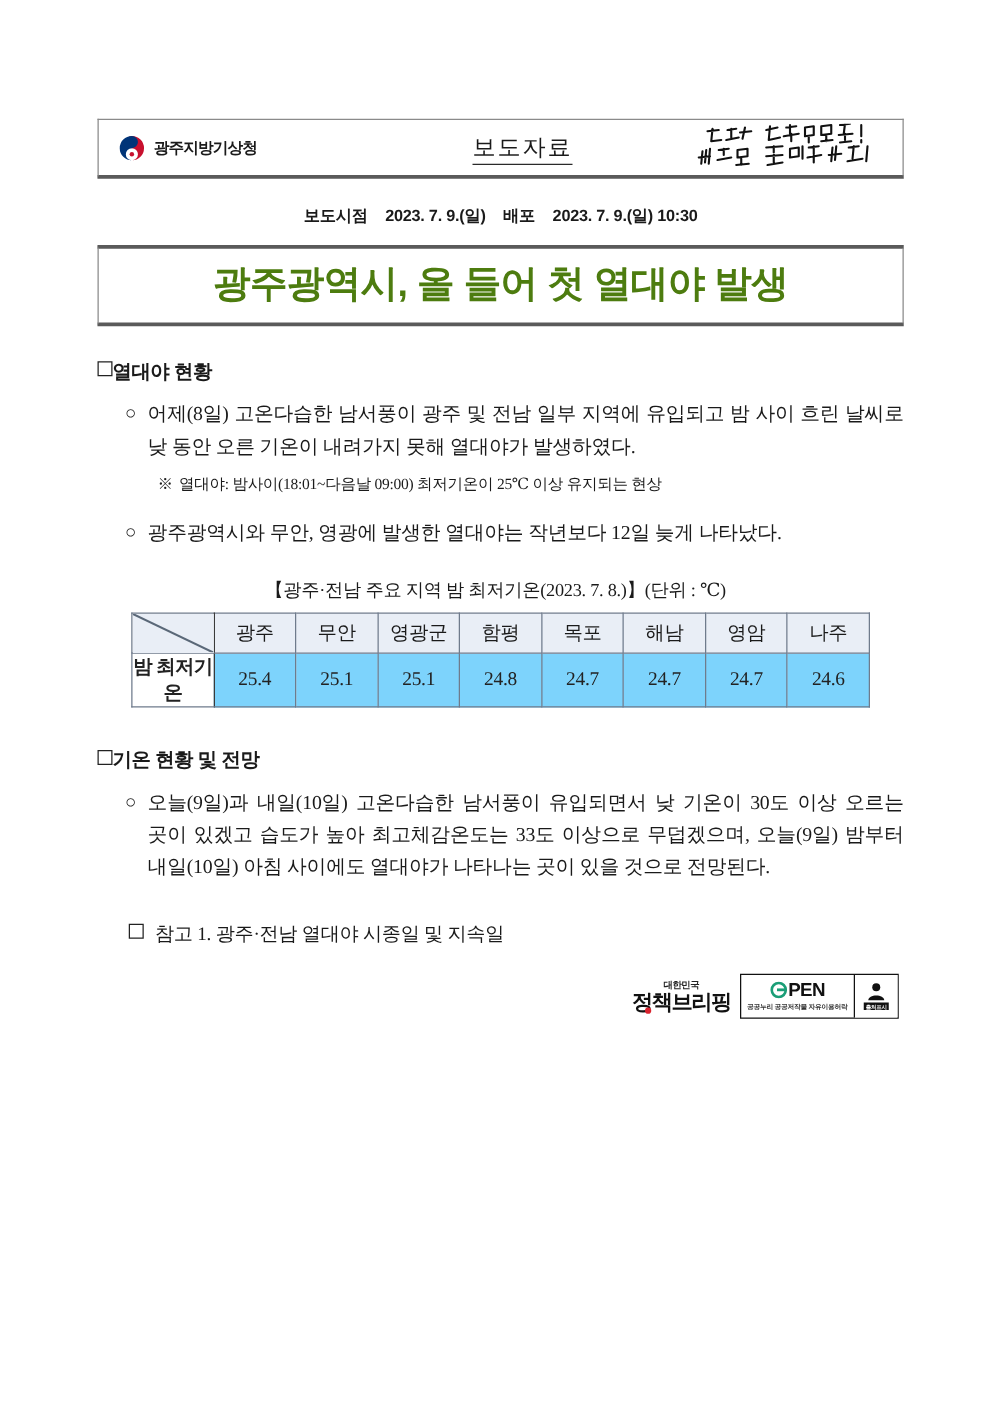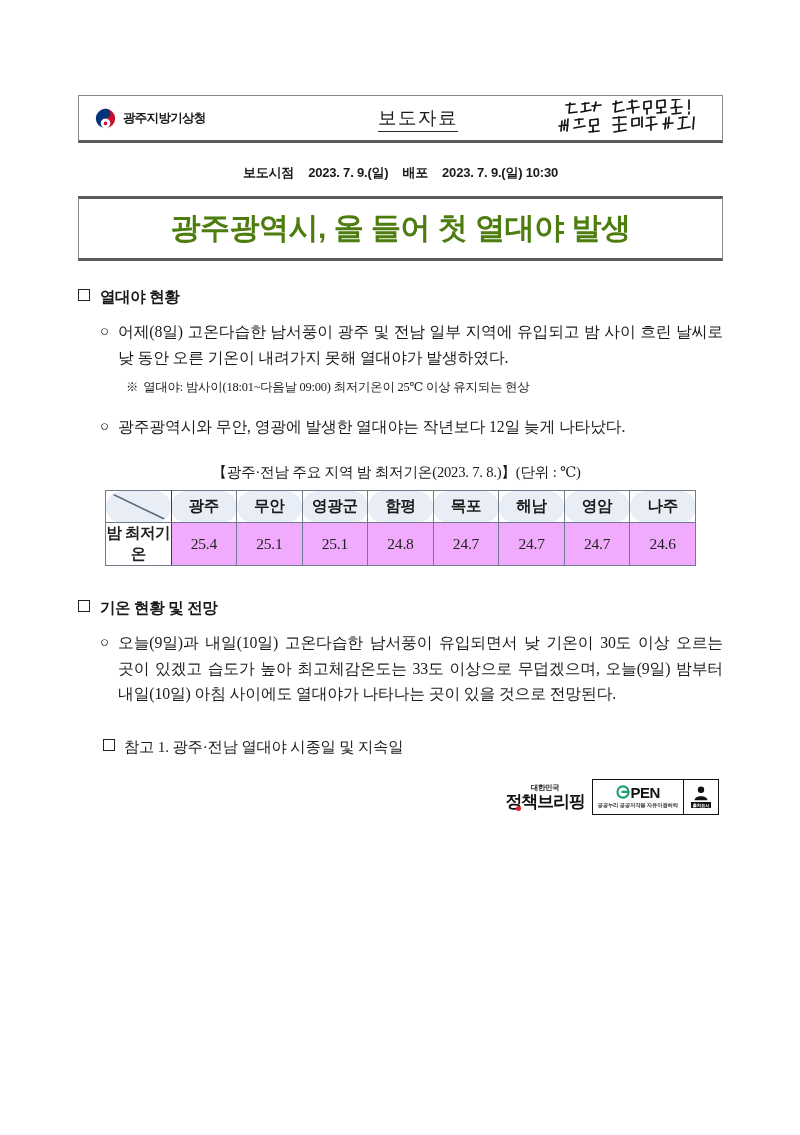--- a/index.html
+++ b/index.html
@@ -119,21 +119,21 @@
 
   
   .section { margin-top: 26px; }
   .sec-head {
     font-family: "Liberation Sans", "DejaVu Sans", sans-serif;
     font-size: 15.5px;
     font-weight: 700;
     letter-spacing: -0.4px;
     display: flex;
     align-items: baseline;
-    gap: 10px;
+    gap: 0;
   }
   .sq {
     display: inline-block;
     width: 10px; height: 10px;
     border: 1.4px solid #222;
     flex: 0 0 auto;
     position: relative;
     top: -1px;
   }
   .bullet-block {
@@ -189,31 +189,31 @@
   }
   table.dtable th, table.dtable td {
     border: 1px solid #6f7b8c;
     height: 31px;
     text-align: center;
     vertical-align: middle;
     font-size: 15.5px;
     letter-spacing: -0.2px;
     padding: 0;
   }
-  table.dtable thead th { background: #e9eef6; font-weight: 700; border-radius: 16px; }
+  table.dtable thead th { background: #e9eef6; font-weight: 400; }
   table.dtable thead th.corner {
     background: #e9eef6;
     position: relative;
     overflow: hidden;
   }
   table.dtable thead th.corner .diag {
     position: absolute;
     left: 0; top: 0; width: 100%; height: 100%;
   }
-  table.dtable tbody td { background: #f0abfc; font-weight: 400; color: #222; }
+  table.dtable tbody td { background: #7dd3fc; font-weight: 400; color: #222; }
   table.dtable tbody td.rowhead {
     font-weight: 700;
     background: #ffffff;
     letter-spacing: -0.5px;
     border-right: 1.6px solid #3a3a3a;
   }
   table.dtable th.corner { border-right: 1.6px solid #3a3a3a; }
 
   
   .ref-line {

